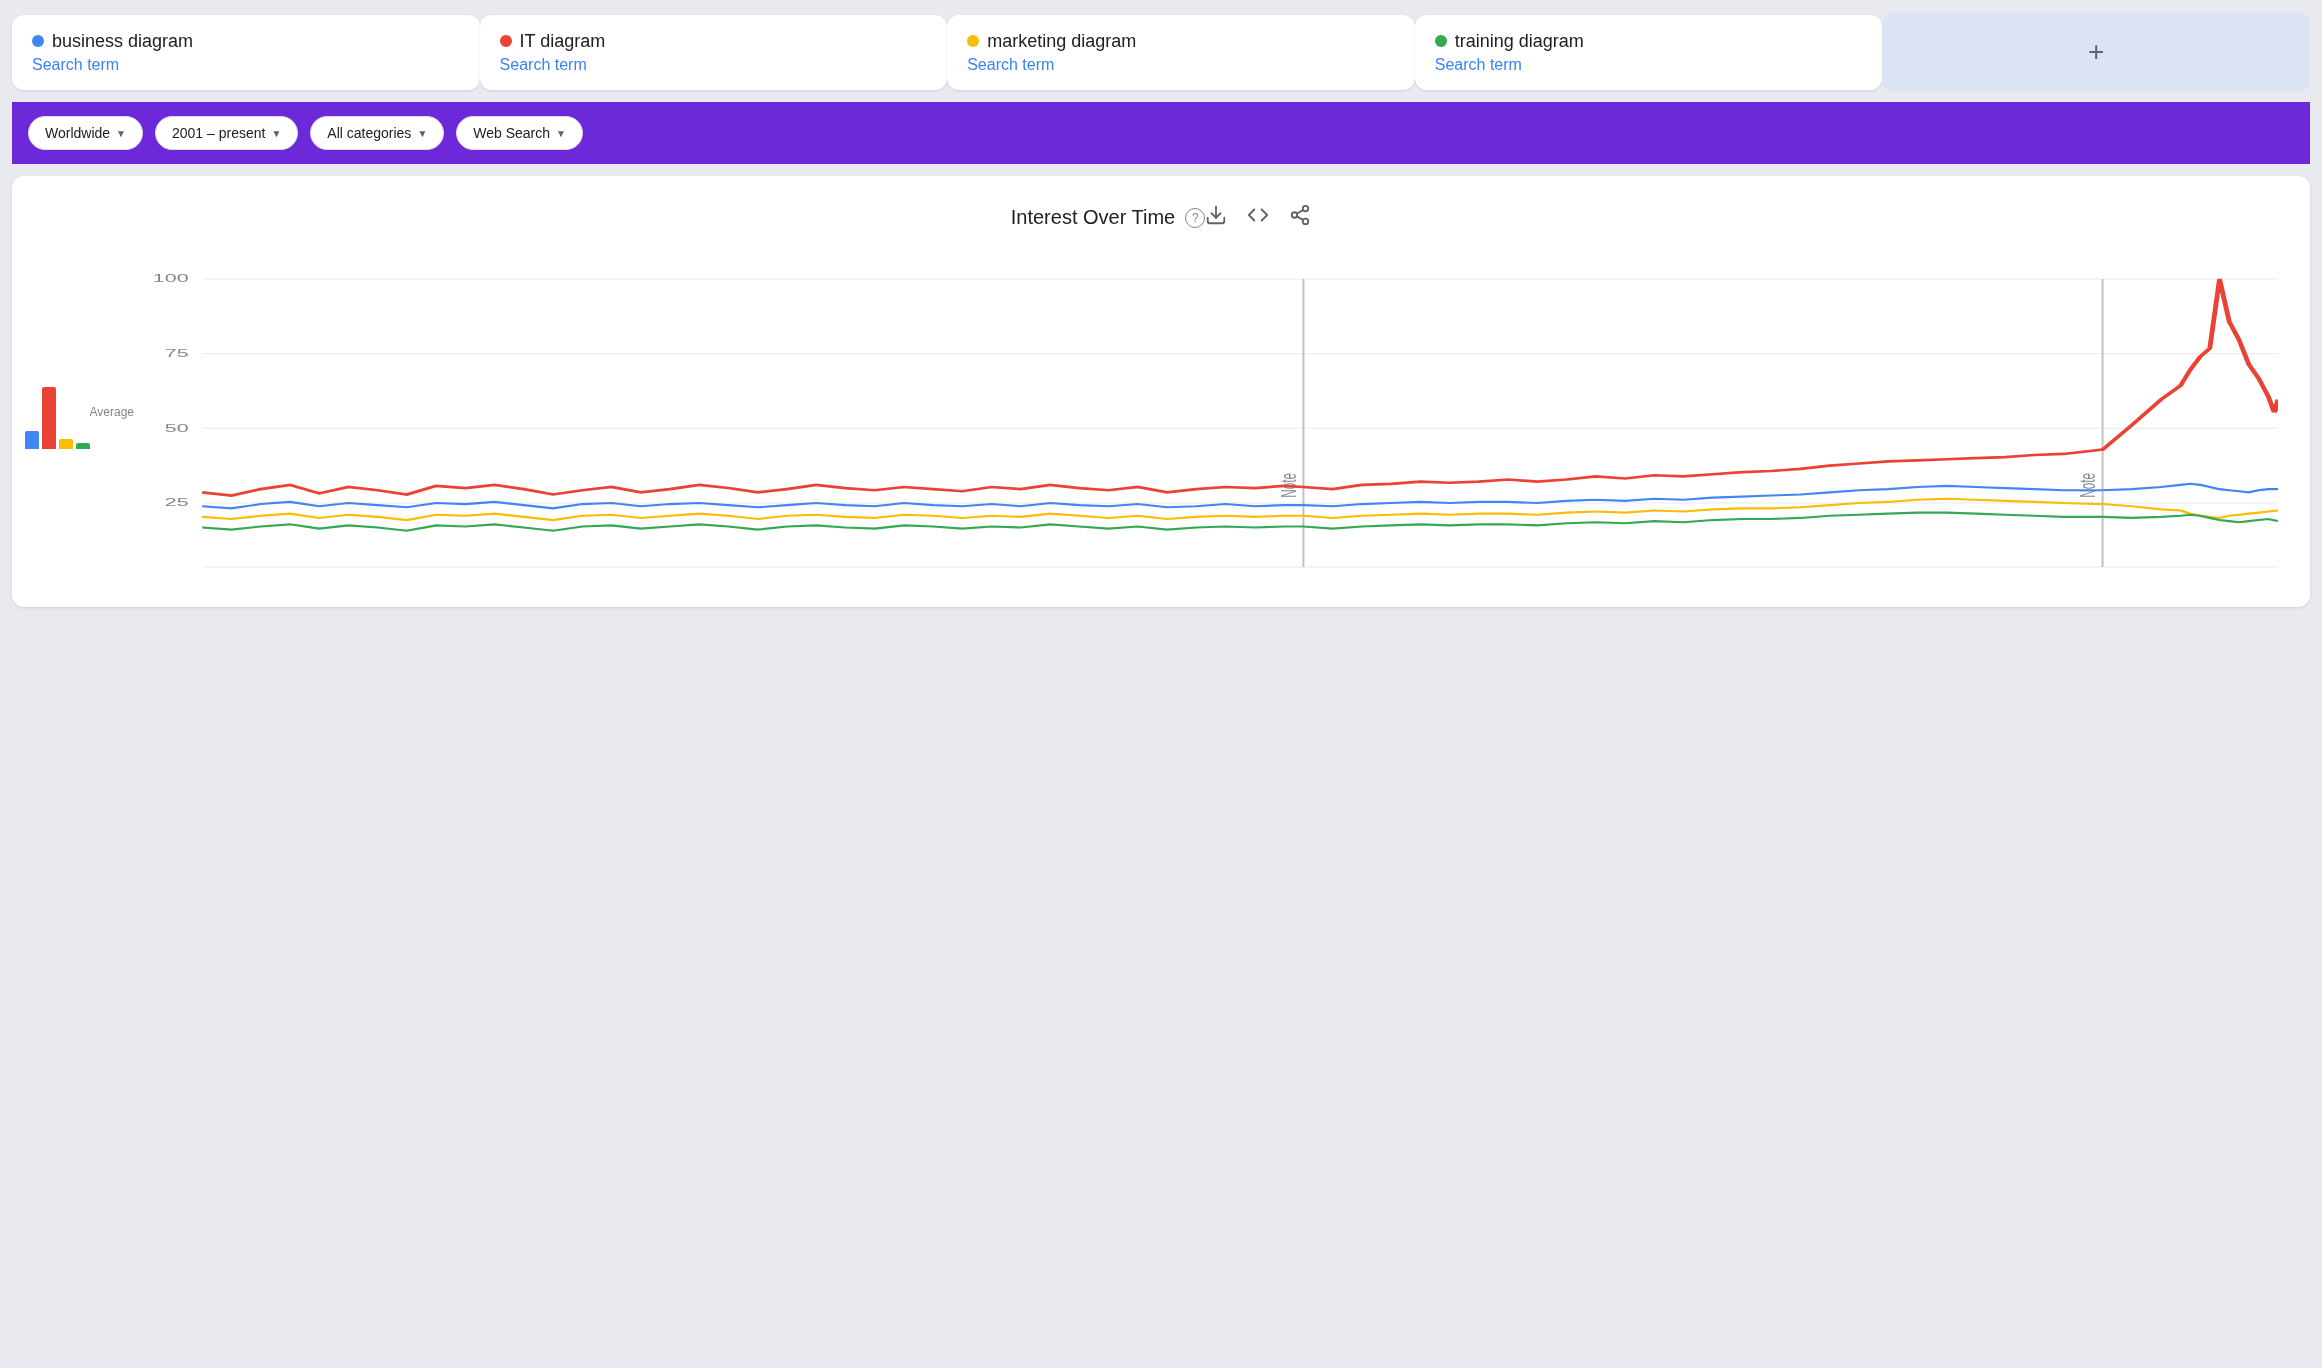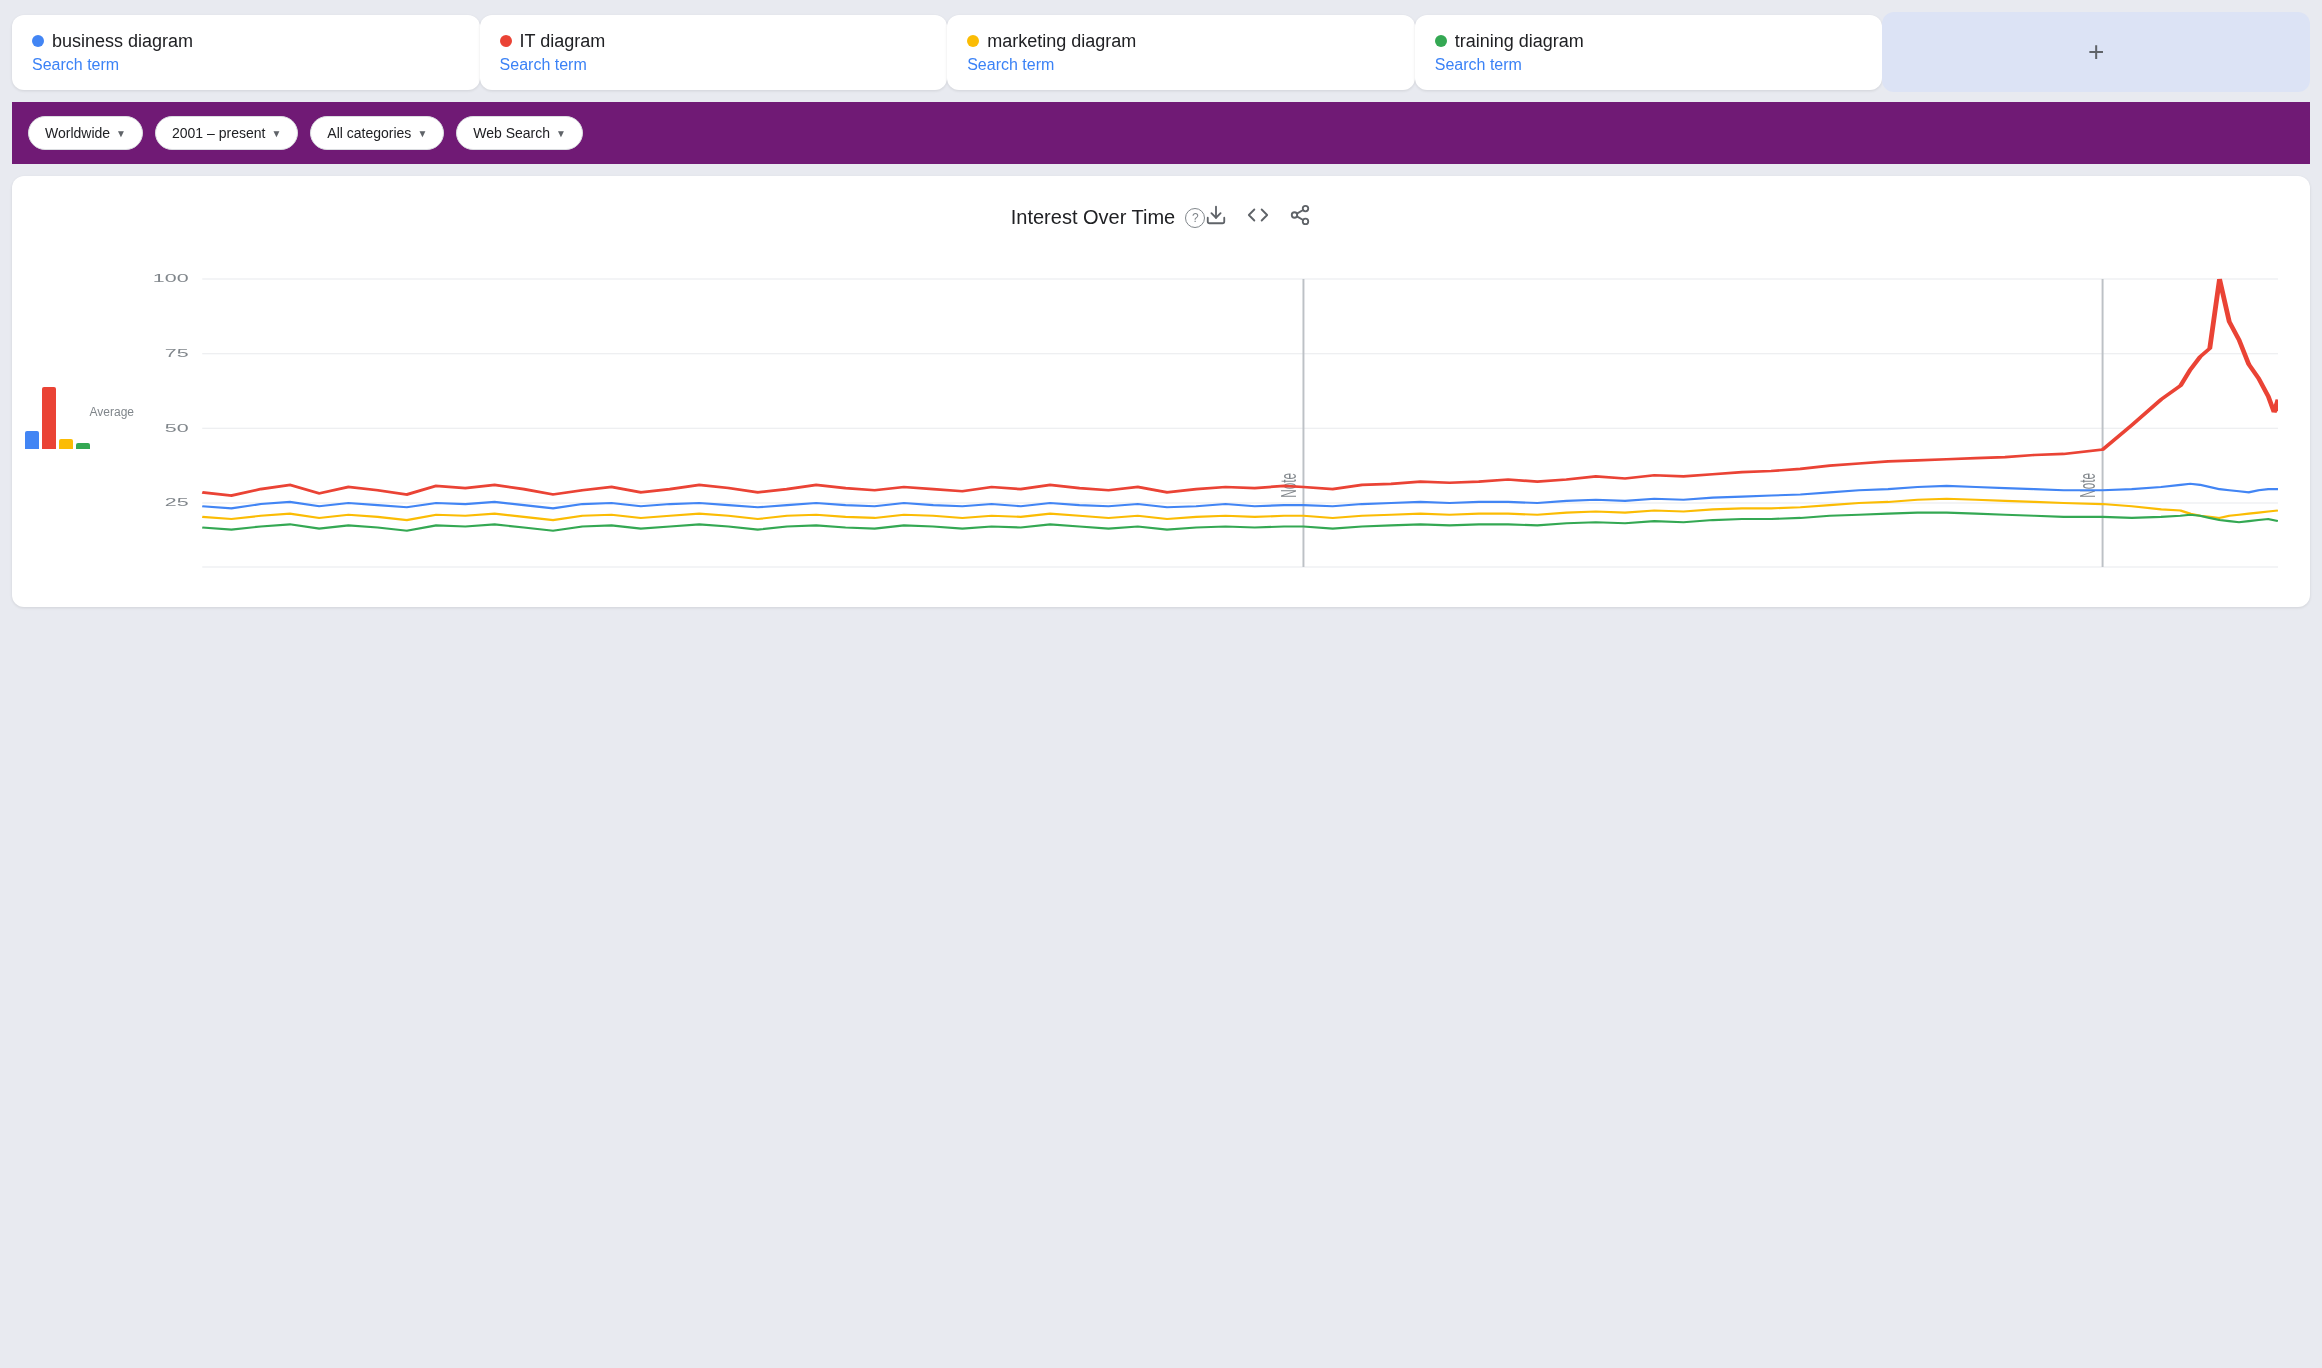--- a/index.html
+++ b/index.html
@@ -62,21 +62,21 @@
       cursor: pointer;
     }
 
     .add-icon {
       font-size: 28px;
       color: #5f6368;
       font-weight: 300;
     }
 
     .filters-row {
-      background: #701a75;
+      background: #6d28d9;
       padding: 14px 16px;
       display: flex;
       gap: 12px;
       align-items: flex-start;
       border-radius: 0;
     }
 
     .filter-btn {
       display: flex;
       align-items: center;

